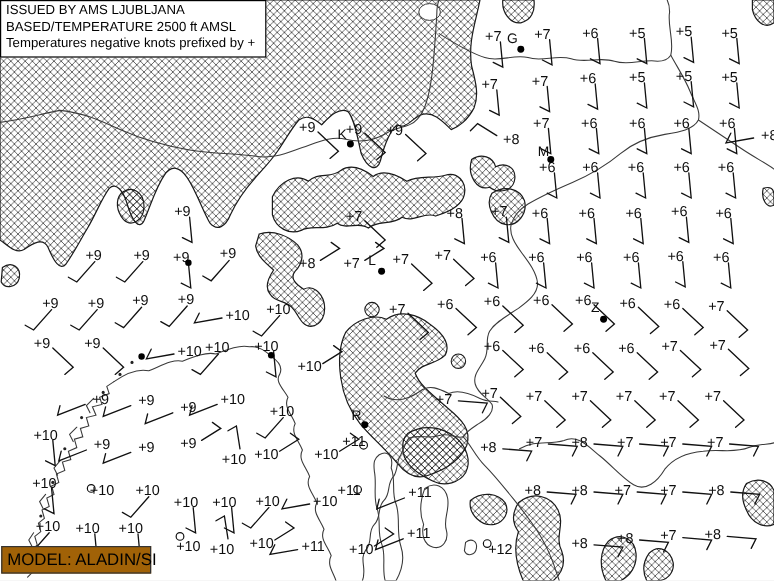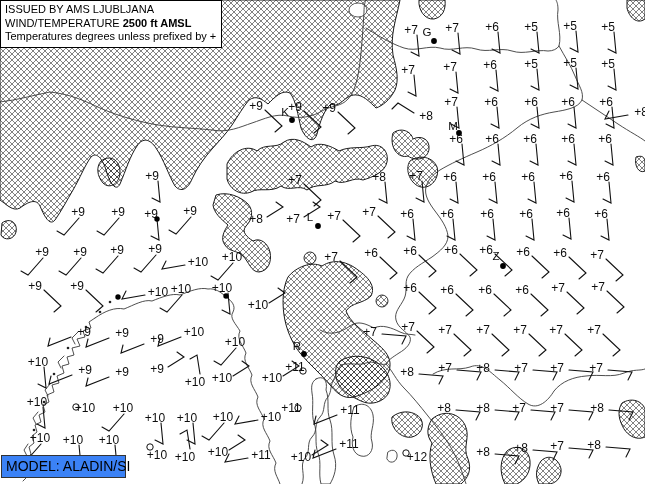--- a/index.html
+++ b/index.html
@@ -1,22 +1,22 @@
 <!DOCTYPE html>
 <html><head>
 <meta charset="utf-8">
 <style>
   html,body{margin:0;padding:0;background:#e8e8e8;}
   .stage{position:relative;width:645px;height:484px;background:#ffffff;overflow:hidden;
          font-family:"Liberation Sans",sans-serif;color:#000;}
   svg{position:absolute;left:0;top:0;}
   .infobox{position:absolute;left:0;top:0;width:214px;background:#fff;border:1px solid #000;
            padding:2px 2px 3px 4px;font-size:11px;line-height:13.6px;white-space:nowrap;}
-  .infobox b{font-weight:bold;}
-  .modelbox{position:absolute;left:1px;top:455px;width:119px;background:#3b82f6;border:1px solid #333;
+  .infobox b{font-weight:normal;}
+  .modelbox{position:absolute;left:1px;top:455px;width:119px;background:#a16207;border:1px solid #333;
             font-size:14px;padding:2px 0 3px 4px;white-space:nowrap;}
 </style>
 </head>
 <body>
 
 <div class="stage">
 
   <svg id="mapsvg" width="645" height="484" viewBox="0 0 645 484">
     <defs>
       <pattern id="xh" width="6" height="6" patternUnits="userSpaceOnUse">
@@ -343,21 +343,21 @@
         <text x="297" y="346" text-anchor="middle" dy="0.36em" font-size="11.5" font-family="&quot;Liberation Sans&quot;, sans-serif" fill="#0d0d0d">R</text>
         <circle cx="304" cy="354" r="2.9" fill="#000"></circle>
         <circle cx="157" cy="219" r="2.7" fill="#000"></circle>
         <circle cx="226" cy="296" r="2.7" fill="#000"></circle>
         <circle cx="118" cy="297" r="2.7" fill="#000"></circle>
       </g>
   </svg>
 
   <div class="infobox">
     <div><span>ISSUED BY AMS LJUBLJANA</span><b></b></div>
-    <div><span>WIND/TEMPERATURE </span><b>2500 ft AMSL</b></div>
-    <div><span>Temperatures degrees unless prefixed by +</span><b></b></div>
+    <div><span>BASED/TEMPERATURE </span><b>2500 ft AMSL</b></div>
+    <div><span>Temperatures negative knots prefixed by +</span><b></b></div>
   </div>
 
   <div class="modelbox">
     <span>MODEL: ALADIN/SI</span>
   </div>
 
 </div>
 
 </body></html>

